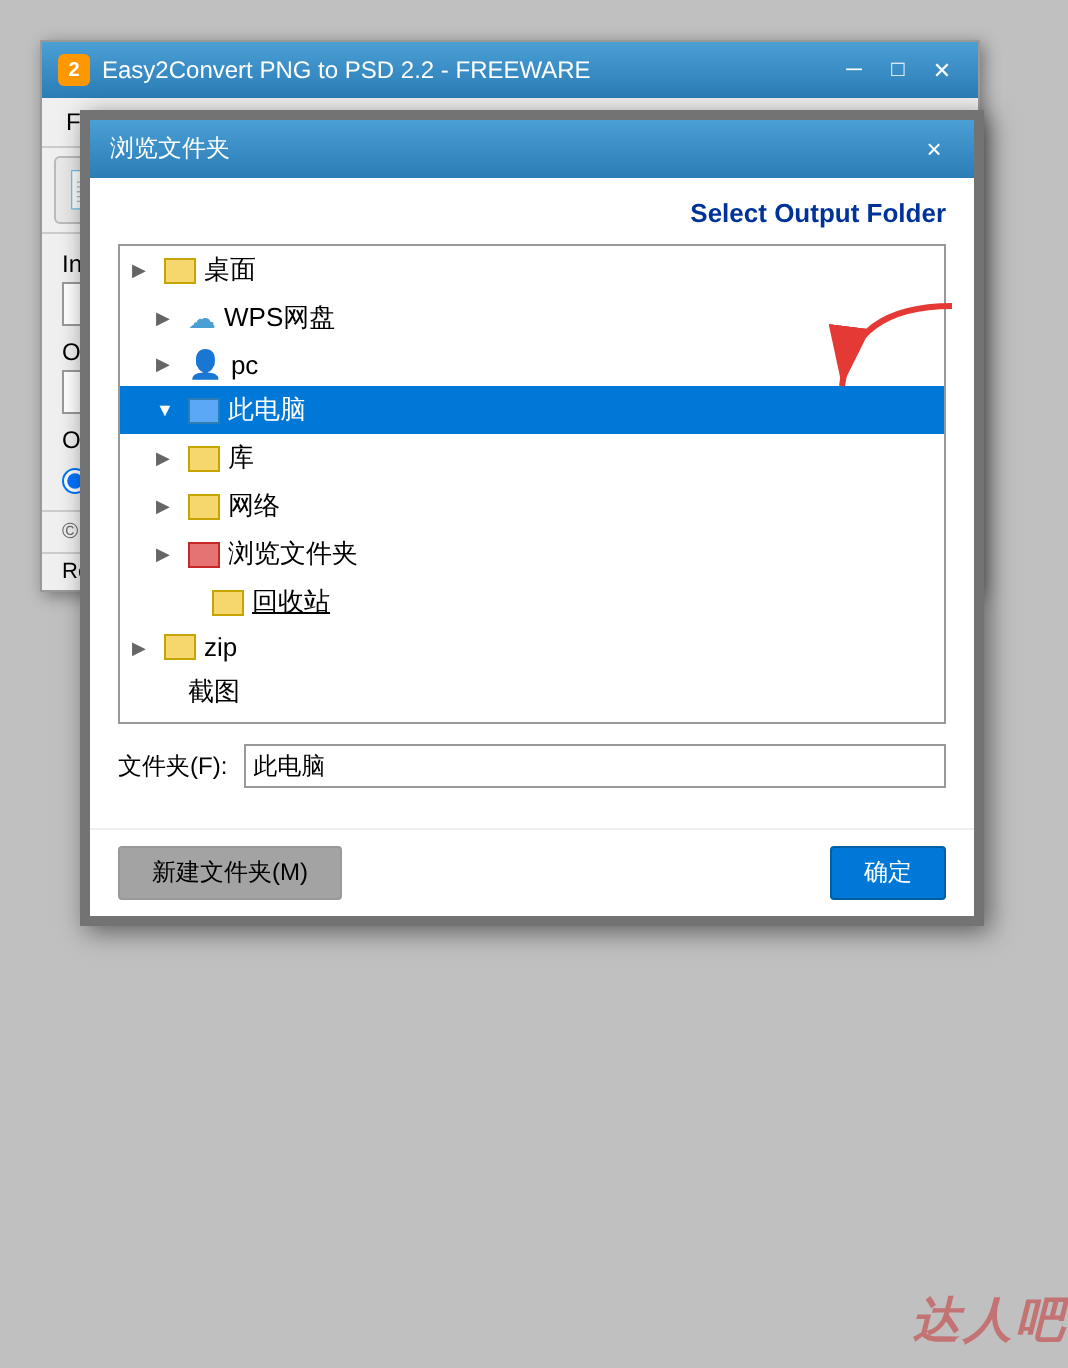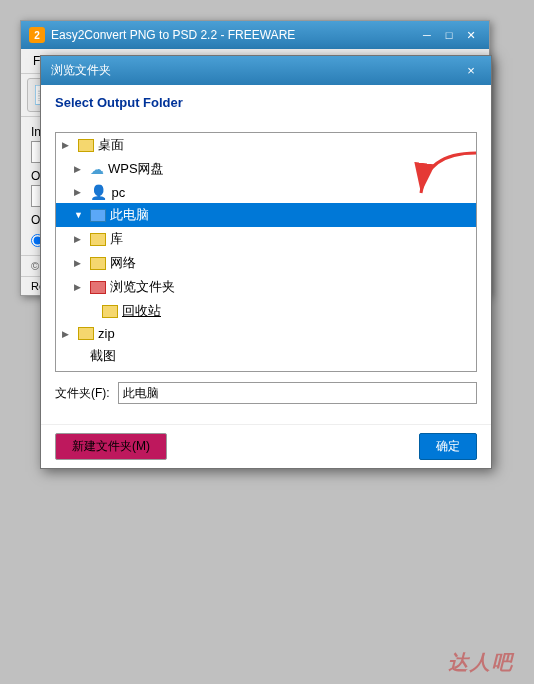--- a/index.html
+++ b/index.html
@@ -222,21 +222,21 @@
       justify-content: space-between;
     }
 
     
     .dialog-overlay {
       position: absolute;
       top: 55px;
       left: 40px;
       width: 452px;
       background: white;
-      border: 1px solid #737373;
+      border: 5px solid #737373;
       box-shadow: 3px 3px 12px rgba(0,0,0,0.5);
       z-index: 10;
     }
 
     .dialog-title-bar {
       background: linear-gradient(to bottom, #4a9fd5, #2a7db5);
       color: white;
       padding: 6px 10px;
       display: flex;
       align-items: center;
@@ -258,21 +258,22 @@
     }
 
     .dialog-content {
       padding: 10px 14px;
     }
 
     .dialog-heading {
       font-size: 13px;
       font-weight: bold;
       color: #003399;
-      margin-bottom: 22px;
+      margin-bottom: 8px;
+      text-align: right;
     }
 
     .folder-tree {
       width: 100%;
       height: 240px;
       border: 1px solid #999;
       background: white;
       overflow-y: auto;
       overflow-x: hidden;
     }
@@ -327,21 +328,21 @@
       align-items: center;
       padding: 8px 14px;
       border-top: 1px solid #eee;
     }
 
     .footer-left { display: flex; gap: 6px; }
 
     .dlg-btn {
       padding: 4px 16px;
       border: 1px solid #999;
-      background: #be185d;
+      background: #a3a3a3;
       cursor: pointer;
       font-size: 12px;
       border-radius: 2px;
     }
 
     .dlg-btn-primary {
       background: #0078d7;
       color: white;
       border-color: #005fa3;
     }
@@ -351,22 +352,22 @@
       position: absolute;
       top: 148px;
       right: 48px;
       z-index: 20;
       pointer-events: none;
     }
 
     .watermark {
       position: absolute;
       bottom: 8px;
-      right: 20px;
-      font-size: 20px;
+      right: 0;
+      font-size: 24px;
       font-weight: bold;
       color: rgba(200,0,0,0.4);
       font-style: italic;
       letter-spacing: 2px;
       z-index: 30;
     }
   </style>
 </head>
 <body>
 

